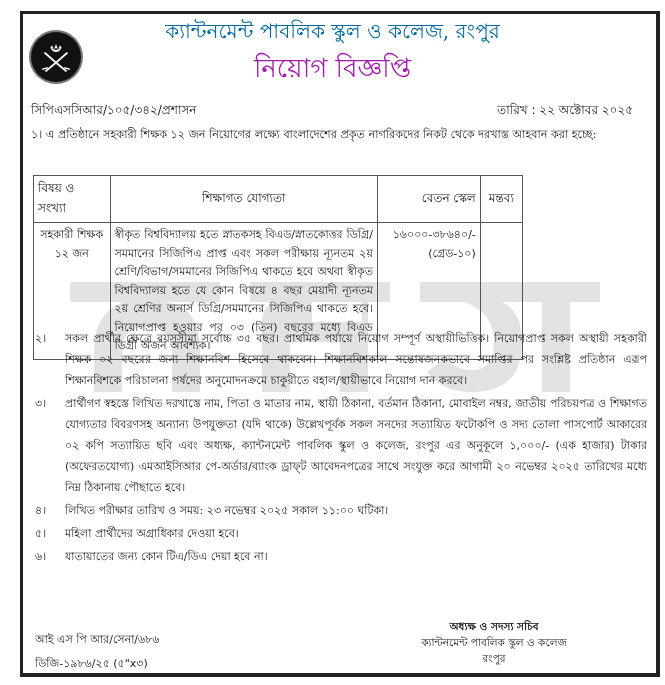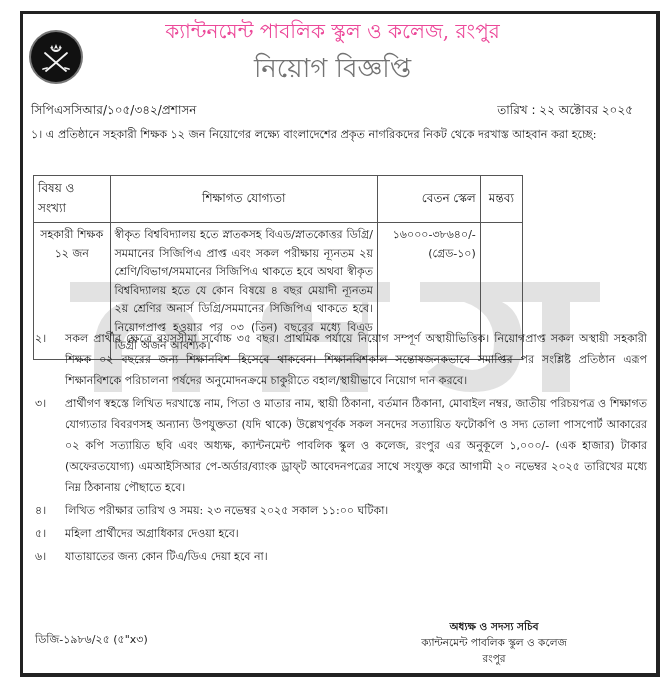--- a/index.html
+++ b/index.html
@@ -4,23 +4,23 @@
 <style>
   html, body { margin:0; padding:0; background:#ffffff; }
   body { width:665px; height:685px; position:relative; overflow:hidden;
          font-family:"DejaVu Sans", sans-serif; color:#1a1a1a; }
   .frame { position:absolute; left:20px; top:11px; width:633px; height:659px;
            border:3px solid #222; border-right-width:4px; border-bottom-width:4px; background:#fff; }
   .logo { position:absolute; left:31px; top:32px; width:50px; height:50px; border-radius:50%;
           background:#111; box-shadow:0 0 0 2px #777; }
   .logo svg { width:50px; height:50px; display:block; }
   .title { position:absolute; left:0; width:665px; text-align:center; top:16px;
-           font-size:20px; font-family:"DejaVu Serif", serif; color:#ec4899; }
+           font-size:20px; font-family:"DejaVu Serif", serif; color:#0369a1; }
   .subtitle { position:absolute; left:0; width:665px; text-align:center; top:48px;
-              font-size:26px; font-family:"DejaVu Serif", serif; color:#737373; }
+              font-size:26px; font-family:"DejaVu Serif", serif; color:#a21caf; }
   .ref { position:absolute; left:31px; top:101px; font-size:12px; }
   .date { position:absolute; right:32px; top:101px; font-size:12px; }
   .p1 { position:absolute; left:31px; top:124px; width:615px; font-size:11.2px; line-height:21px;
         text-align:justify; }
   table.jobs { position:absolute; left:33px; top:175px; width:490px; border-collapse:collapse;
                font-size:11px; }
   table.jobs th, table.jobs td { border:1px solid #555; vertical-align:top; padding:3px 4px; }
   table.jobs th { font-weight:normal; height:24px; vertical-align:middle; font-size:12px; }
   table.jobs td { line-height:18.5px; }
   .c1 { width:84px; text-align:center; }
@@ -117,20 +117,21 @@
     <span class="num">৫।</span>
     <span class="txt">মহিলা প্রার্থীদের অগ্রাধিকার দেওয়া হবে।</span>
   </div>
   <div class="item">
     <span class="num">৬।</span>
     <span class="txt">যাতায়াতের জন্য কোন টিএ/ডিএ দেয়া হবে না।</span>
   </div>
 </div>
 
 <div class="footer-left">
+  <div>আই এস পি আর/সেনা/৬৮৬</div>
   <div>ডিজি-১৯৮৬/২৫ (৫"x৩)</div>
 </div>
 
 <div class="footer-right">
   <div class="strong">অধ্যক্ষ ও সদস্য সচিব</div>
   <div>ক্যান্টনমেন্ট পাবলিক স্কুল ও কলেজ</div>
   <div>রংপুর</div>
 </div>
 
 </body></html>

